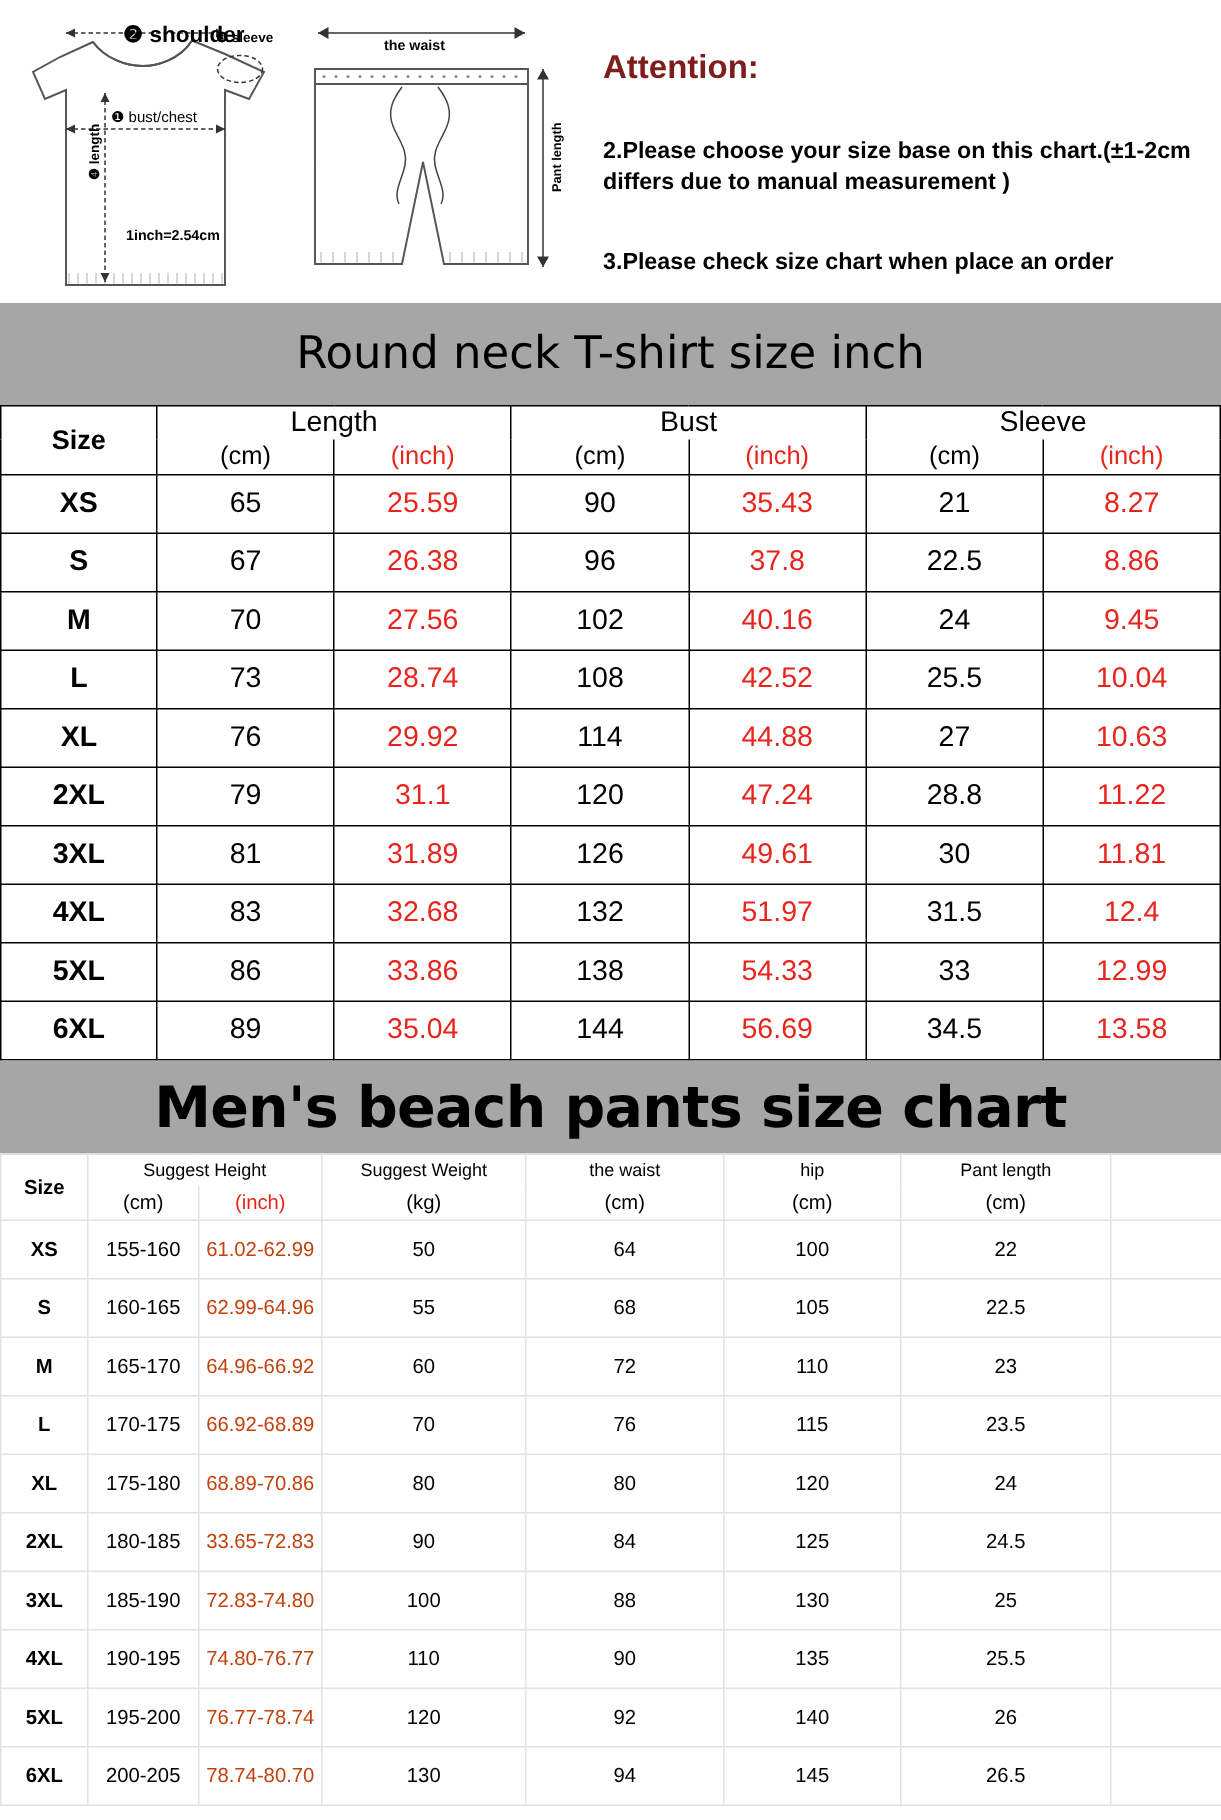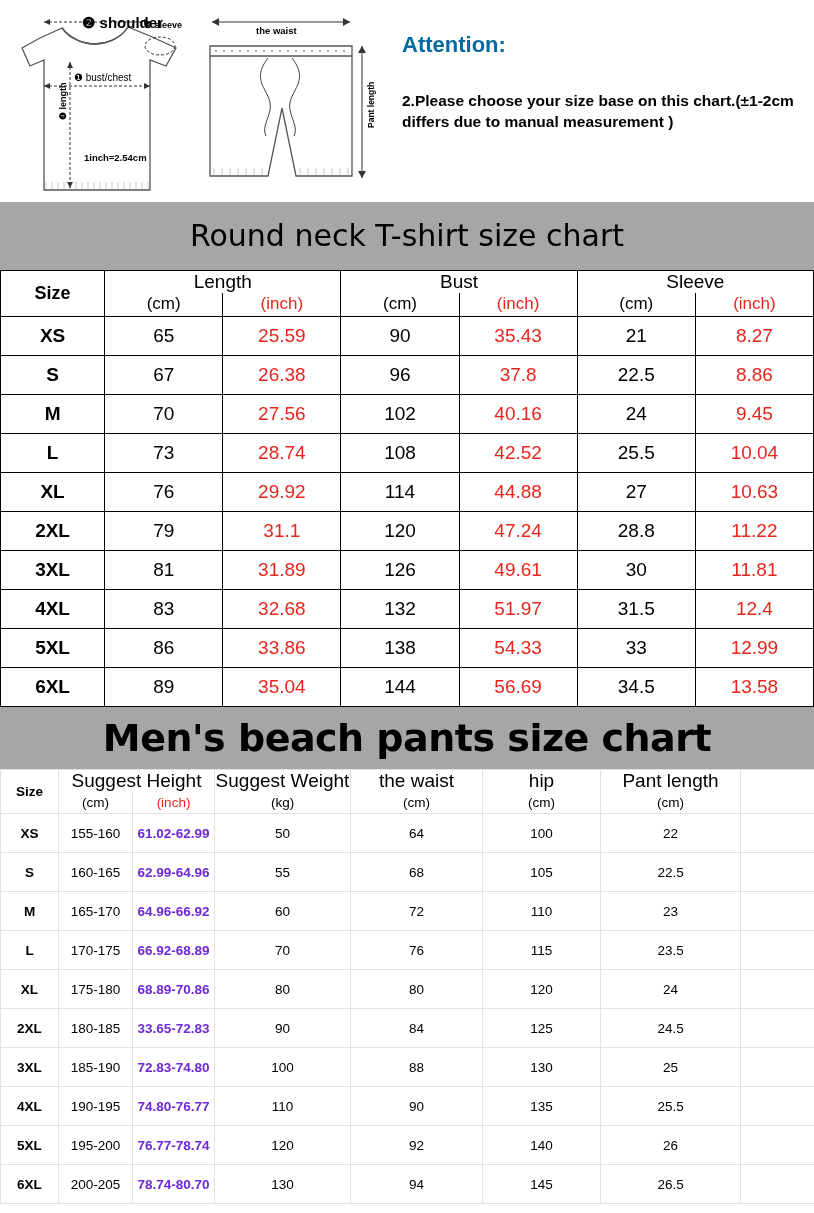--- a/index.html
+++ b/index.html
@@ -24,21 +24,21 @@
 
   .attention-block {
     position: absolute;
     left: 402px;
     top: 32px;
     width: 400px;
   }
   .attention-title {
     font-size: 22px;
     font-weight: bold;
-    color: #0369a1;
+    color: #7f1d1d;
     margin-bottom: 6px;
     font-family: "Liberation Sans", sans-serif;
   }
   .attention-line {
     font-size: 15.5px;
     font-weight: bold;
     line-height: 1.33;
     color: #000;
     margin-bottom: 8px;
     margin-top: 33px;
@@ -112,31 +112,31 @@
     border: 1px solid #e2e2e2;
     text-align: center;
     font-size: 13.5px;
     font-weight: normal;
     height: 39px;
     padding: 0;
     color: #000;
   }
   table.pants .hdr-main {
     height: 22px;
-    font-size: 19px;
+    font-size: 12px;
     border-bottom: none;
     margin-top: 40px;
   }
   table.pants .hdr-unit {
     height: 22px;
     font-size: 13.5px;
     border-top: none;
   }
   table.pants .hdr-unit.red { color: #e8251c; }
-  table.pants td.red { color: #6d28d9; font-weight: bold; }
+  table.pants td.red { color: #c2410c; }
   table.pants td.sz { font-weight: bold; font-size: 13.5px; }
   table.pants th.size-head { font-weight: bold; font-size: 13.5px; }
   .p-c1 { width: 58px; }
   .p-c2 { width: 74px; }
   .p-c3 { width: 82px; }
   .p-c4 { width: 136px; }
   .p-c5 { width: 132px; }
   .p-c6 { width: 118px; }
   .p-c7 { width: 140px; }
   .p-c8 { width: 74px; }
@@ -259,24 +259,25 @@
   <div style="position:absolute;left:144px;top:20px;font-size:9px;font-weight:bold;">❸ sleeve</div>
   <div style="position:absolute;left:74px;top:72px;font-size:10px;font-weight:normal;">❶ bust/chest</div>
   <div style="position:absolute;left:58px;top:120px;font-size:9px;font-weight:bold;transform:rotate(-90deg);transform-origin:left top;">❹ length</div>
   <div style="position:absolute;left:84px;top:152px;font-size:9.5px;font-weight:bold;">1inch=2.54cm</div>
   <div style="position:absolute;left:256px;top:25px;font-size:9.5px;font-weight:bold;">the waist</div>
   <div style="position:absolute;left:366px;top:128px;font-size:8.5px;font-weight:bold;transform:rotate(-90deg);transform-origin:left top;">Pant length</div>
 
   <div class="attention-block">
     <div class="attention-title">Attention:</div>
     <div class="attention-line">2.Please choose your size base on this chart.(±1-2cm differs due to manual measurement )</div>
+    <div class="attention-line">3.Please check size chart when place an order</div>
   </div>
 </div>
 
-<div class="banner banner-shirt">Round neck T-shirt size chart</div>
+<div class="banner banner-shirt">Round neck T-shirt size inch</div>
 
 <table class="shirt">
   <colgroup>
     <col class="col-sz">
       <col class="col-v">
       <col class="col-v">
       <col class="col-v">
     <col class="col-v">
       <col class="col-v">
       <col class="col-v">

